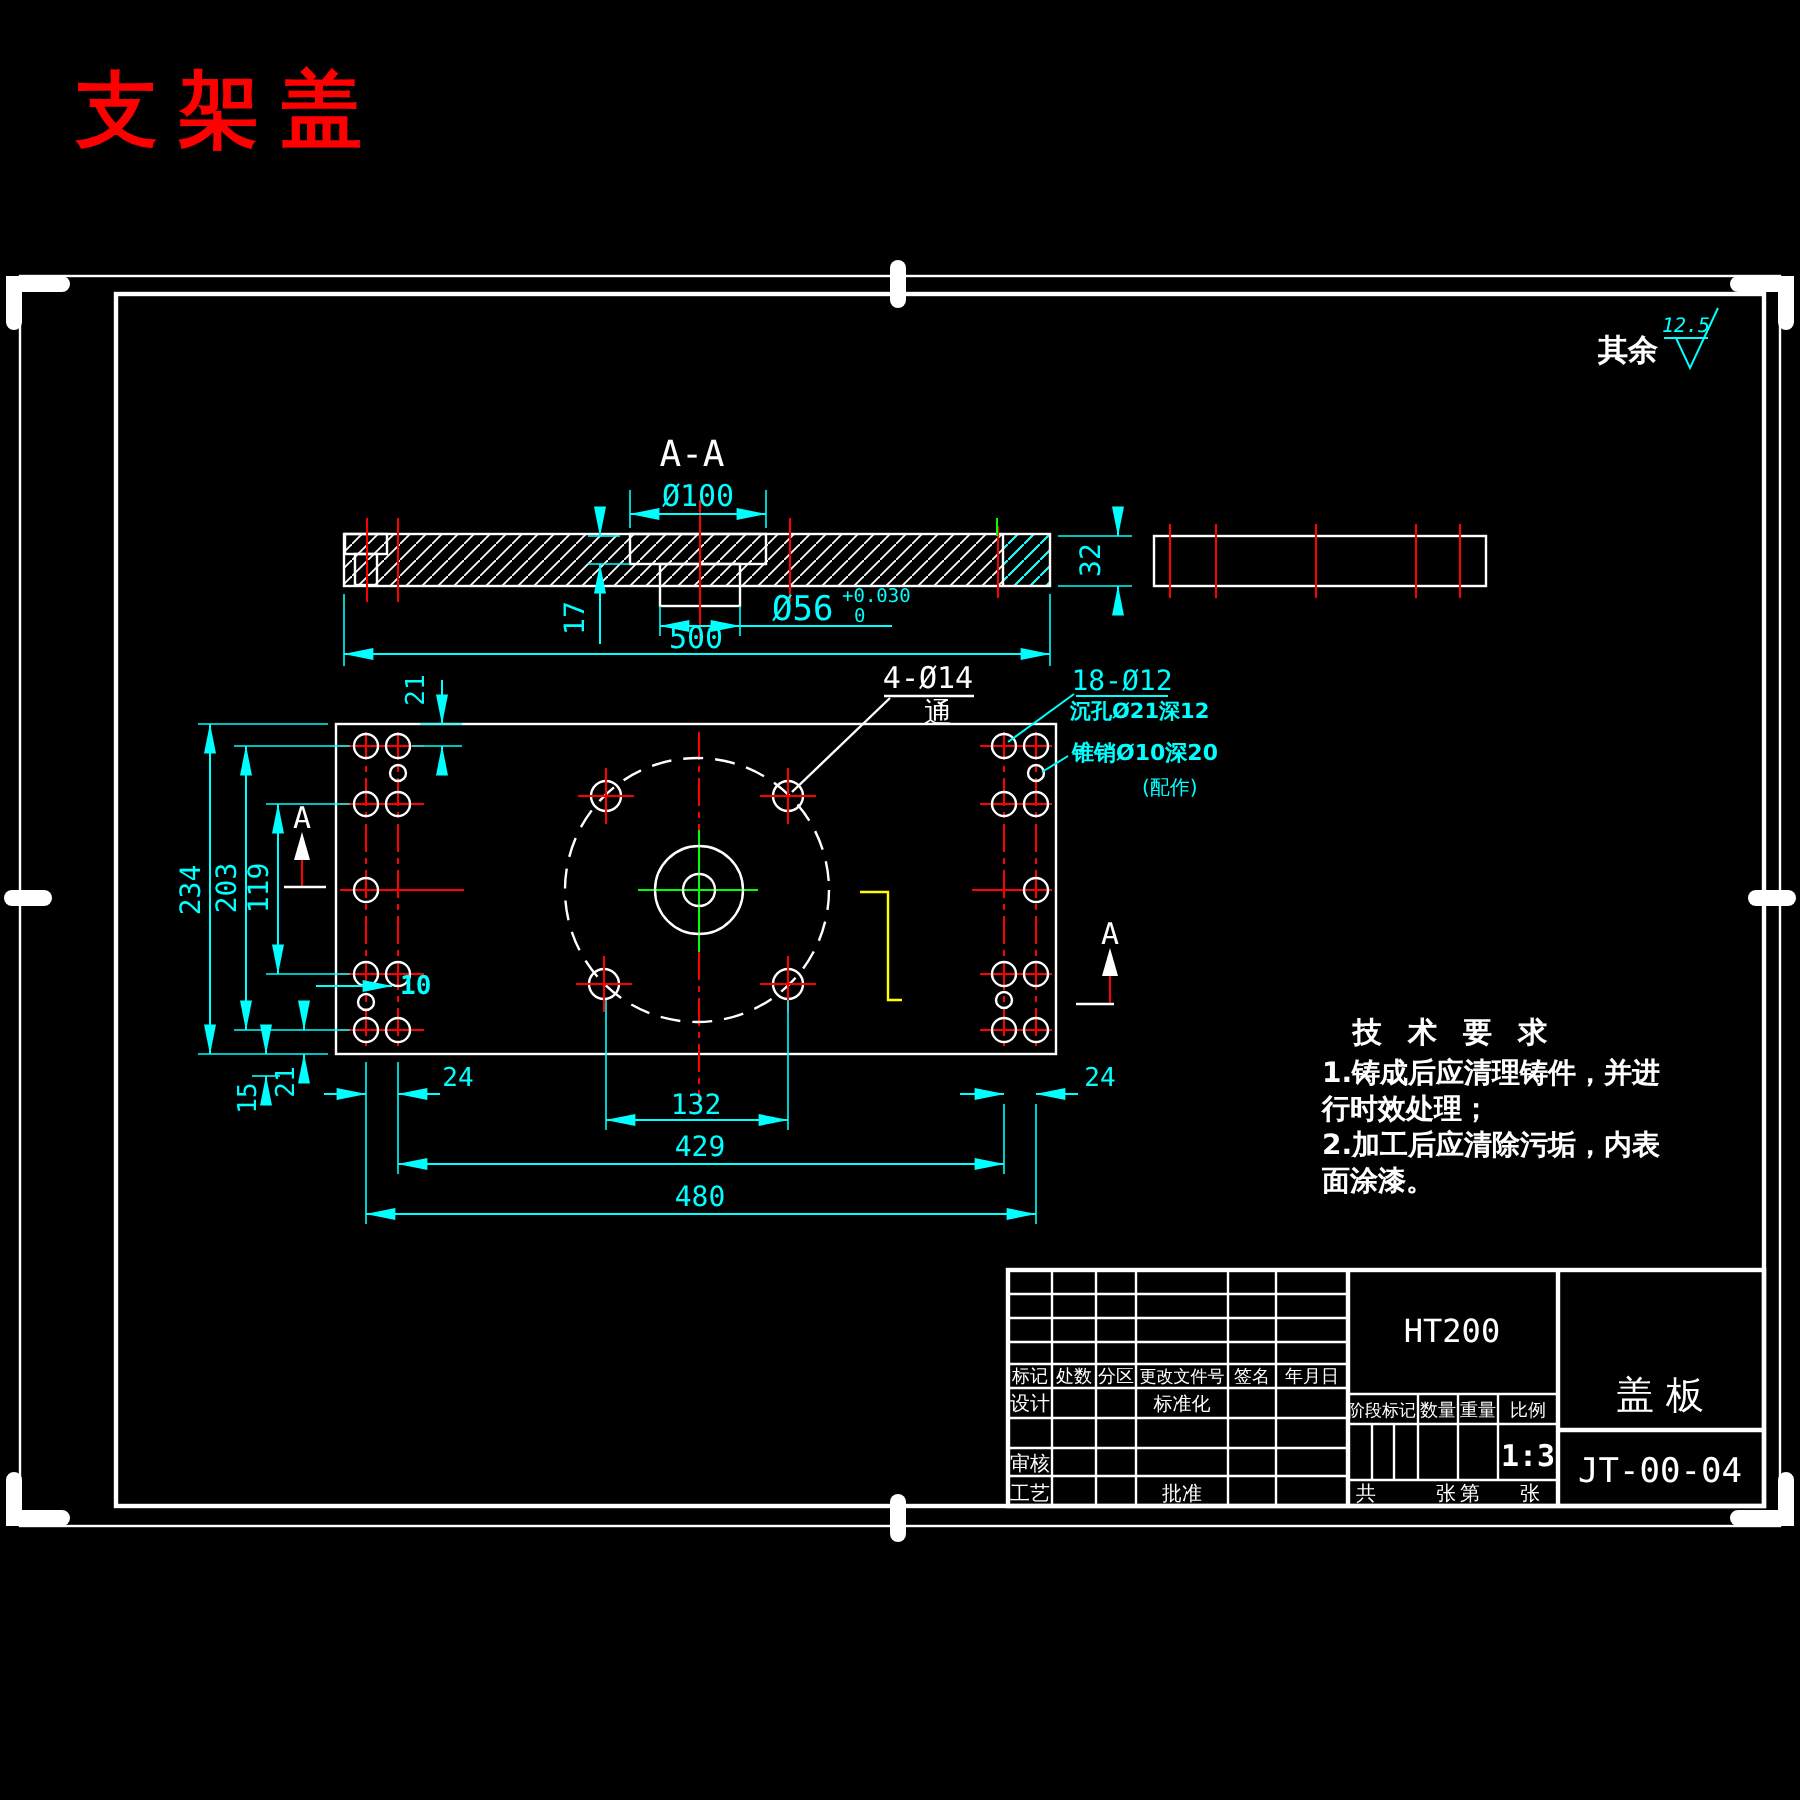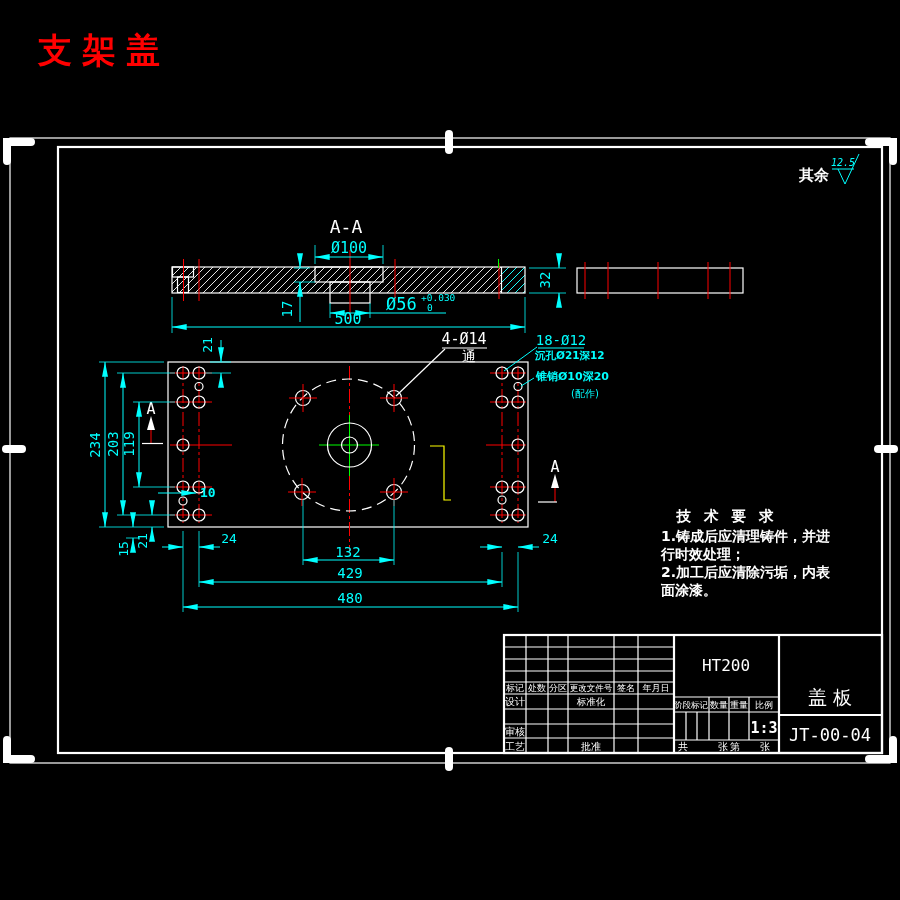--- a/index.html
+++ b/index.html
@@ -1,19 +1,19 @@
 <!DOCTYPE html>
 <html><head>
 <meta charset="utf-8">
 <style>
   html,body{margin:0;padding:0;background:#000;}
   .canvas{position:relative;width:900px;height:900px;background:#000;overflow:hidden;
           font-family:"DejaVu Sans","Liberation Sans",sans-serif;}
   .doc-title{position:absolute;left:38px;top:28px;font-family:"DejaVu Serif","Liberation Serif",serif;
-             font-size:34px;font-weight:bold;color:#ff0000;letter-spacing:10px;text-align:center;}
+             font-size:41px;font-weight:bold;color:#ff0000;letter-spacing:10px;text-align:center;}
   svg text{font-family:"DejaVu Sans Mono","Liberation Mono",monospace;}
   svg text.cn{font-family:"DejaVu Sans","Liberation Sans",sans-serif;}
   .tw{fill:#ffffff;} .tc{fill:#00ffff;}
   .lw{stroke:#ffffff;stroke-width:1.2;fill:none;}
   .lw2{stroke:#ffffff;stroke-width:2.2;fill:none;}
   .dim{stroke:#00ffff;stroke-width:1;fill:none;}
   .ext{stroke:#00ffff;stroke-width:0.8;fill:none;}
   .cl{stroke:#ff0000;stroke-width:1;fill:none;}
   .cld{stroke:#ff0000;stroke-width:1;fill:none;stroke-dasharray:14 3 3 3;}
   .gl{stroke:#00ff00;stroke-width:1;fill:none;}

